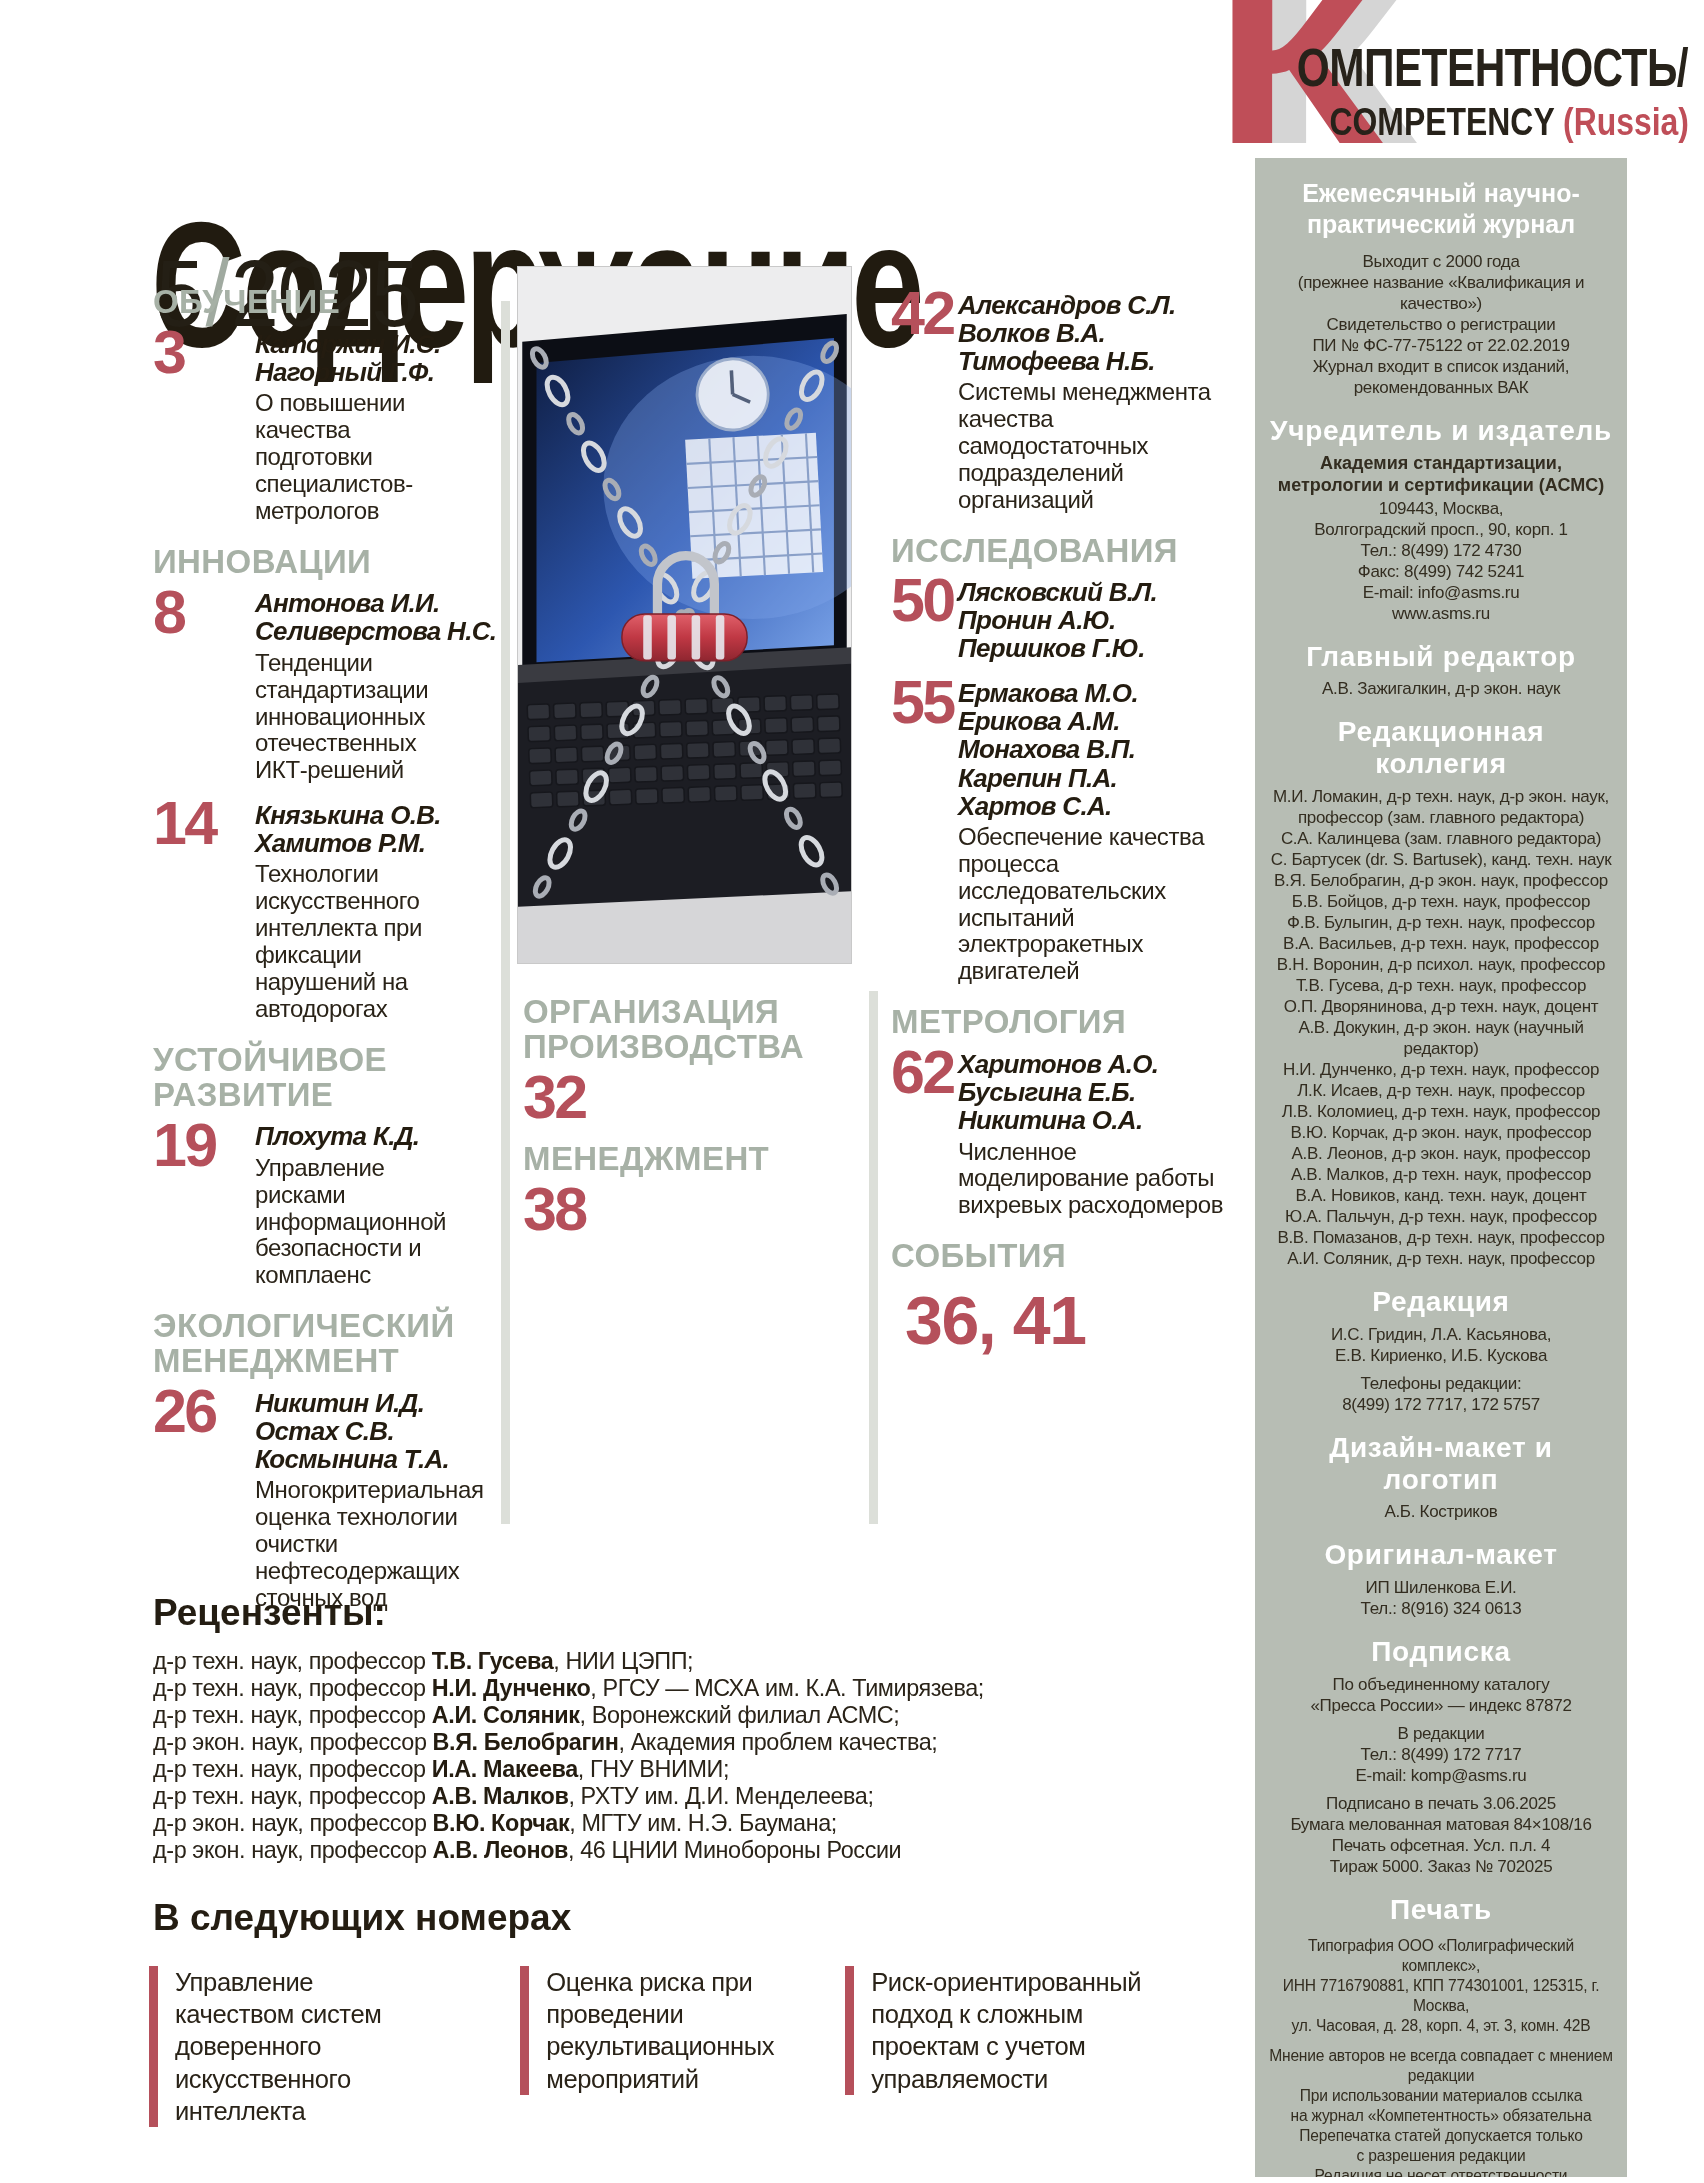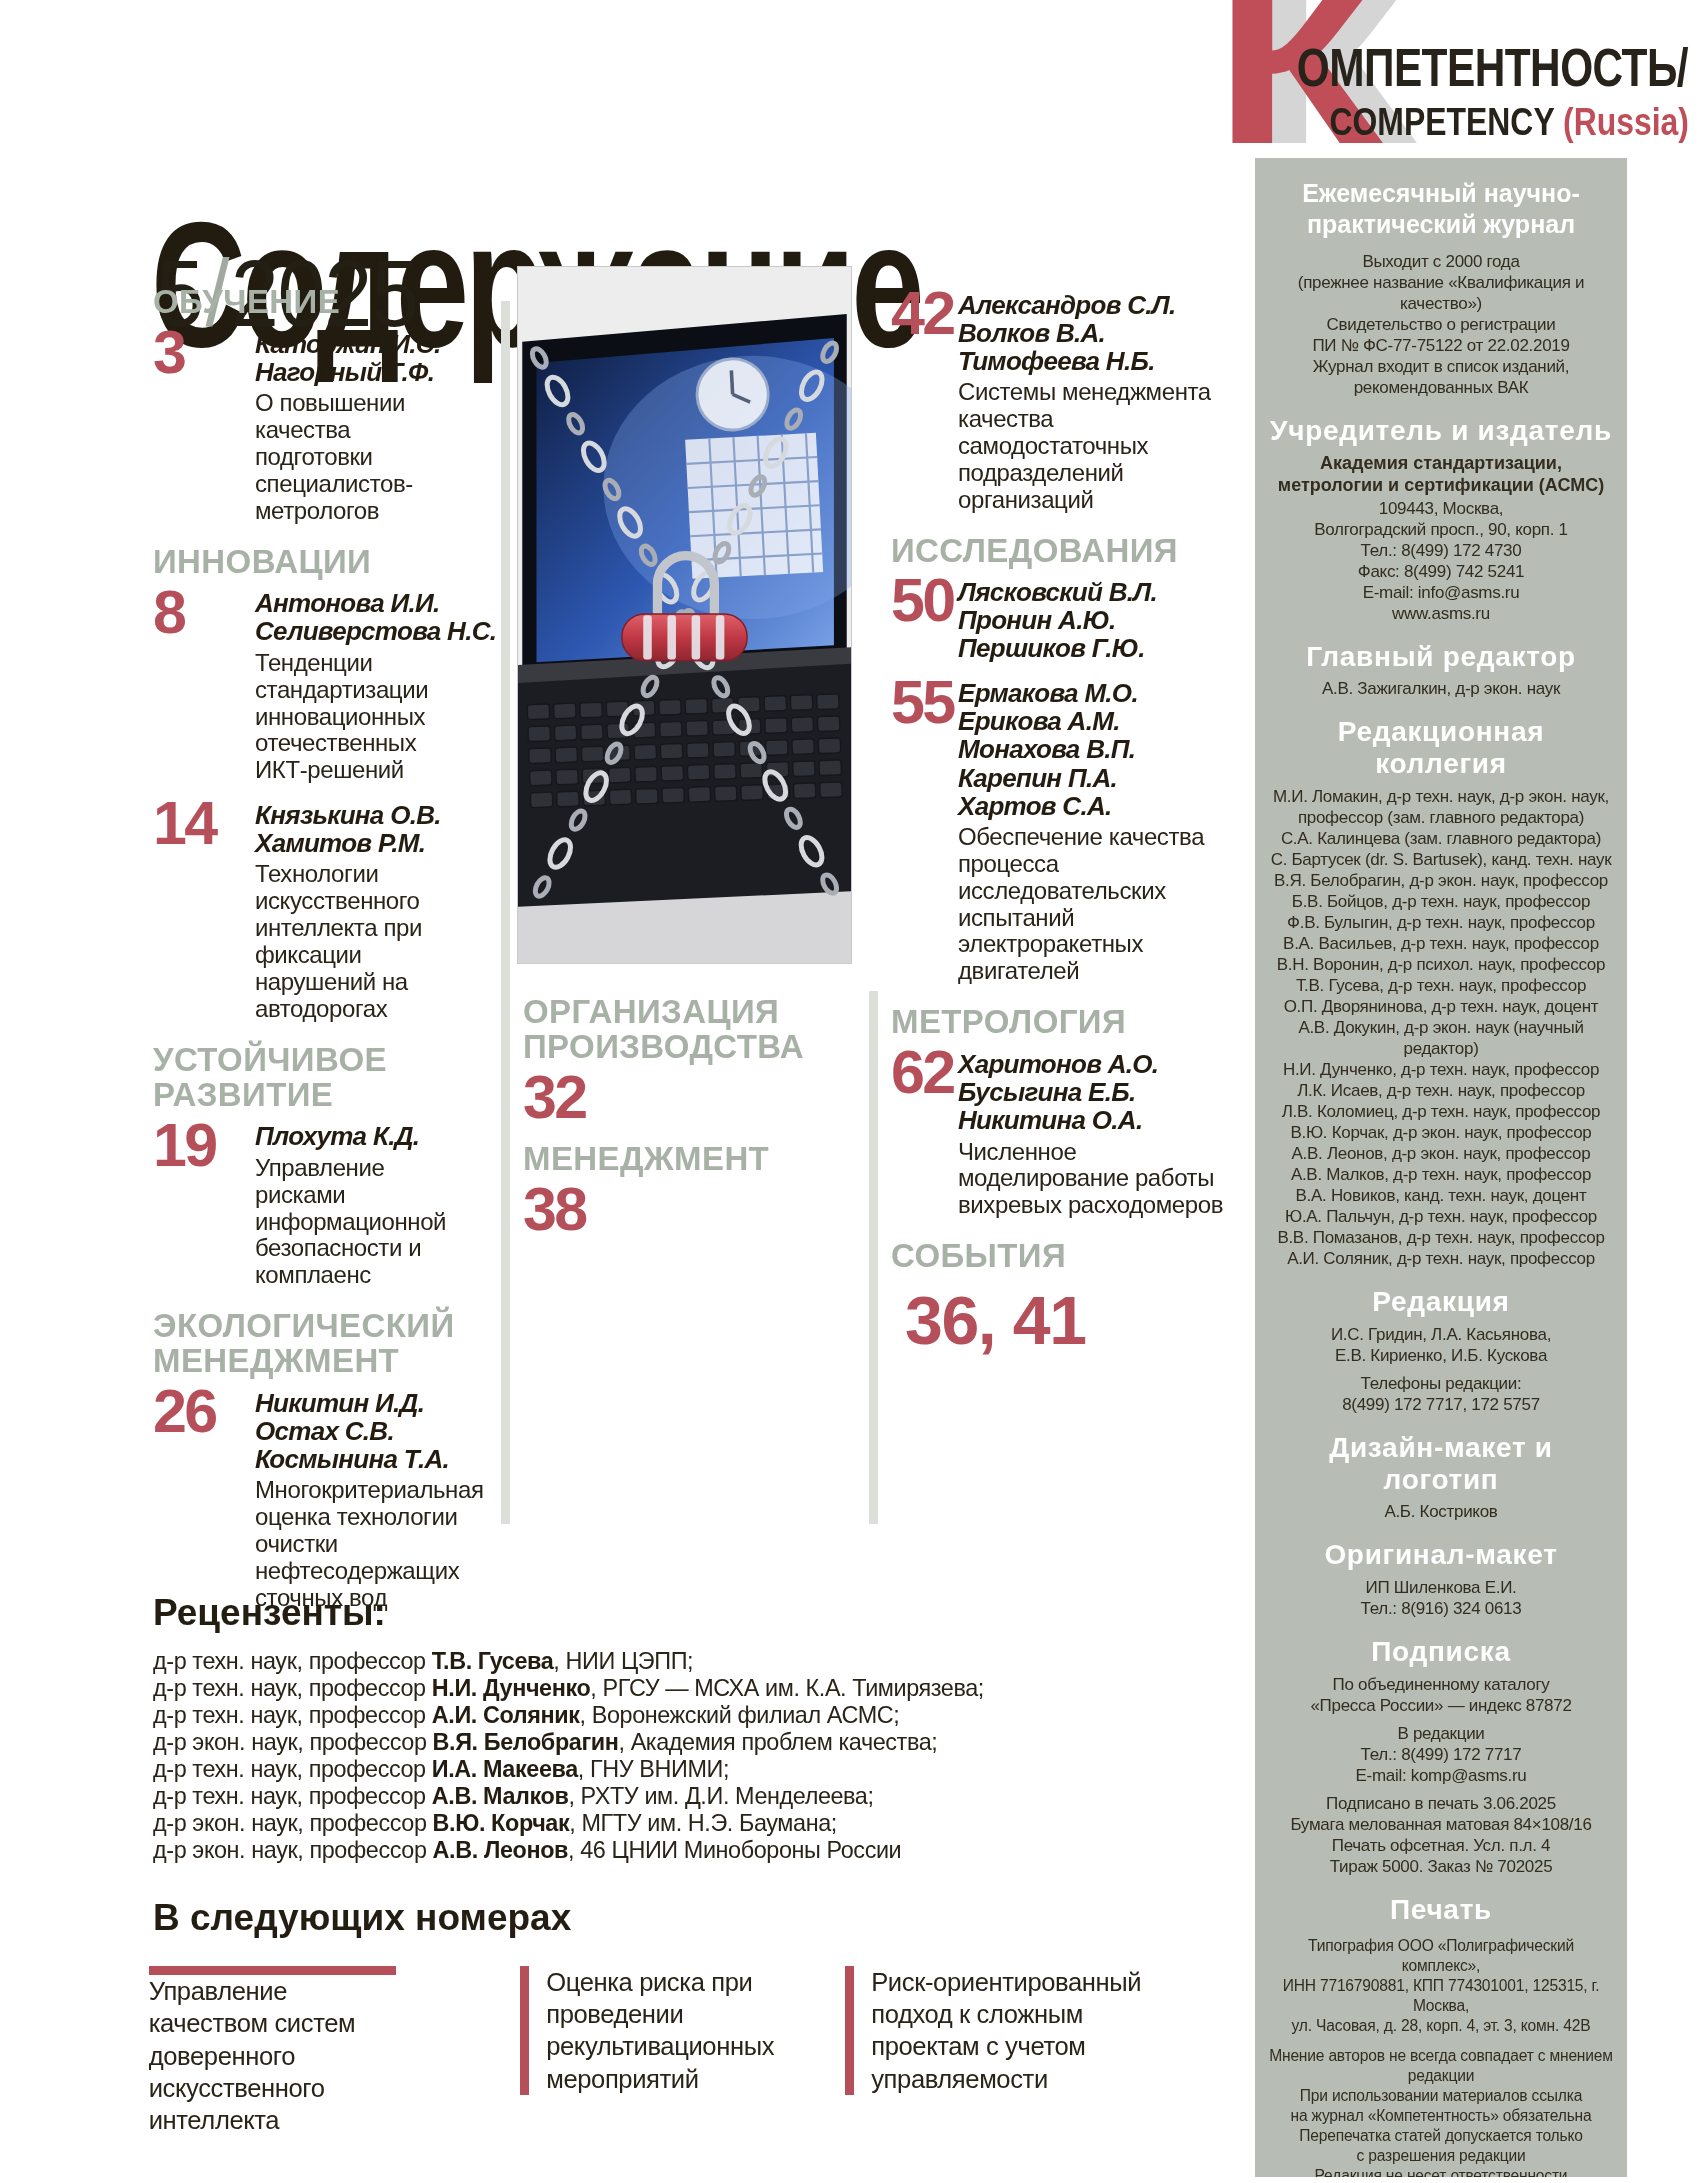--- a/index.html
+++ b/index.html
@@ -60,21 +60,21 @@
   
   .reviewers{position:absolute;left:153px;top:1592px;width:1079px;}
   .reviewers h2{margin:0 0 14px;font-size:37px;font-weight:bold;color:#241d12;}
   .rev-line{font-size:23.4px;line-height:27px;color:#2a2318;letter-spacing:-0.4px;}
   .rev-line b{color:#241c10;}
   
   .next{position:absolute;left:153px;top:1897px;width:1093px;height:234px;}
   .next h2{margin:0;font-size:37px;font-weight:bold;color:#241d12;}
   .next-items{position:relative;margin-top:27px;height:170px;}
   .next-item{position:absolute;top:0;display:flex;align-items:stretch;}
-  .ni0{left:-4.3px;width:264px;flex-direction:column;}
+  .ni0{left:-4.3px;width:264px;}
   .ni1{left:367px;width:264px;}
   .ni2{left:692px;width:345px;}
   .nbar{flex:0 0 9.2px;background:#b5505b;margin-right:17px;}
   .ntext{font-size:25.6px;line-height:1.26;color:#2a2318;letter-spacing:-0.4px;}
 </style>
 </head>
 <body>
 
 <div class="page">
 

